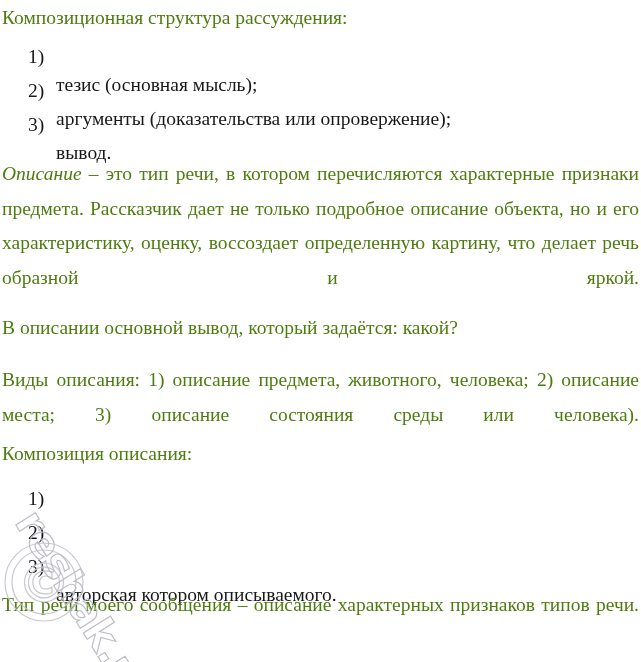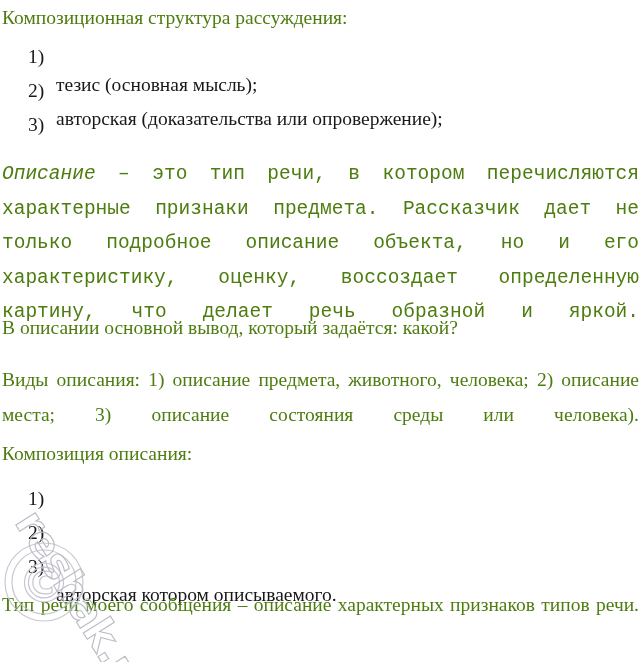--- a/index.html
+++ b/index.html
@@ -147,28 +147,29 @@
 
   <div class="doc-line heading" style="top: 1px;">Композиционная структура рассуждения:</div>
 
   <ol class="num-list" style="top: 40px;">
     <li class="list-item">
       <span class="item-marker">1)</span>
       <span class="item-text">тезис (основная мысль);</span>
     </li>
     <li class="list-item">
       <span class="item-marker">2)</span>
-      <span class="item-text">авторская (доказательства или опровержение);</span>
+      <span class="item-text">аргументы (доказательства или опровержение);</span>
     </li>
     <li class="list-item">
       <span class="item-marker">3)</span>
+      <span class="item-text">вывод.</span>
     </li>
   </ol>
 
-  <div class="doc-para justify-all" style="top: 157px; font-family: Liberation Mono, monospace;"><span class="italic">Описание</span><span> – это тип речи, в котором перечисляются характерные признаки предмета. Рассказчик дает не только подробное описание объекта, но и его характеристику, оценку, воссоздает определенную картину, что делает речь образной и яркой.</span></div>
+  <div class="doc-para justify-all" style="top: 157px;"><span class="italic">Описание</span><span> – это тип речи, в котором перечисляются характерные признаки предмета. Рассказчик дает не только подробное описание объекта, но и его характеристику, оценку, воссоздает определенную картину, что делает речь образной и яркой.</span></div>
 
   <div class="doc-line" style="top: 311px;">В описании основной вывод, который задаётся: какой?</div>
 
   <div class="doc-para justify-all" style="top: 363px;">Виды описания: 1) описание предмета, животного, человека; 2) описание места; 3) описание состояния среды или человека).</div>
 
   <div class="doc-line heading" style="top: 437px;">Композиция описания:</div>
 
   <ol class="num-list" style="top: 482px;">
     <li class="list-item">
       <span class="item-marker">1)</span>

